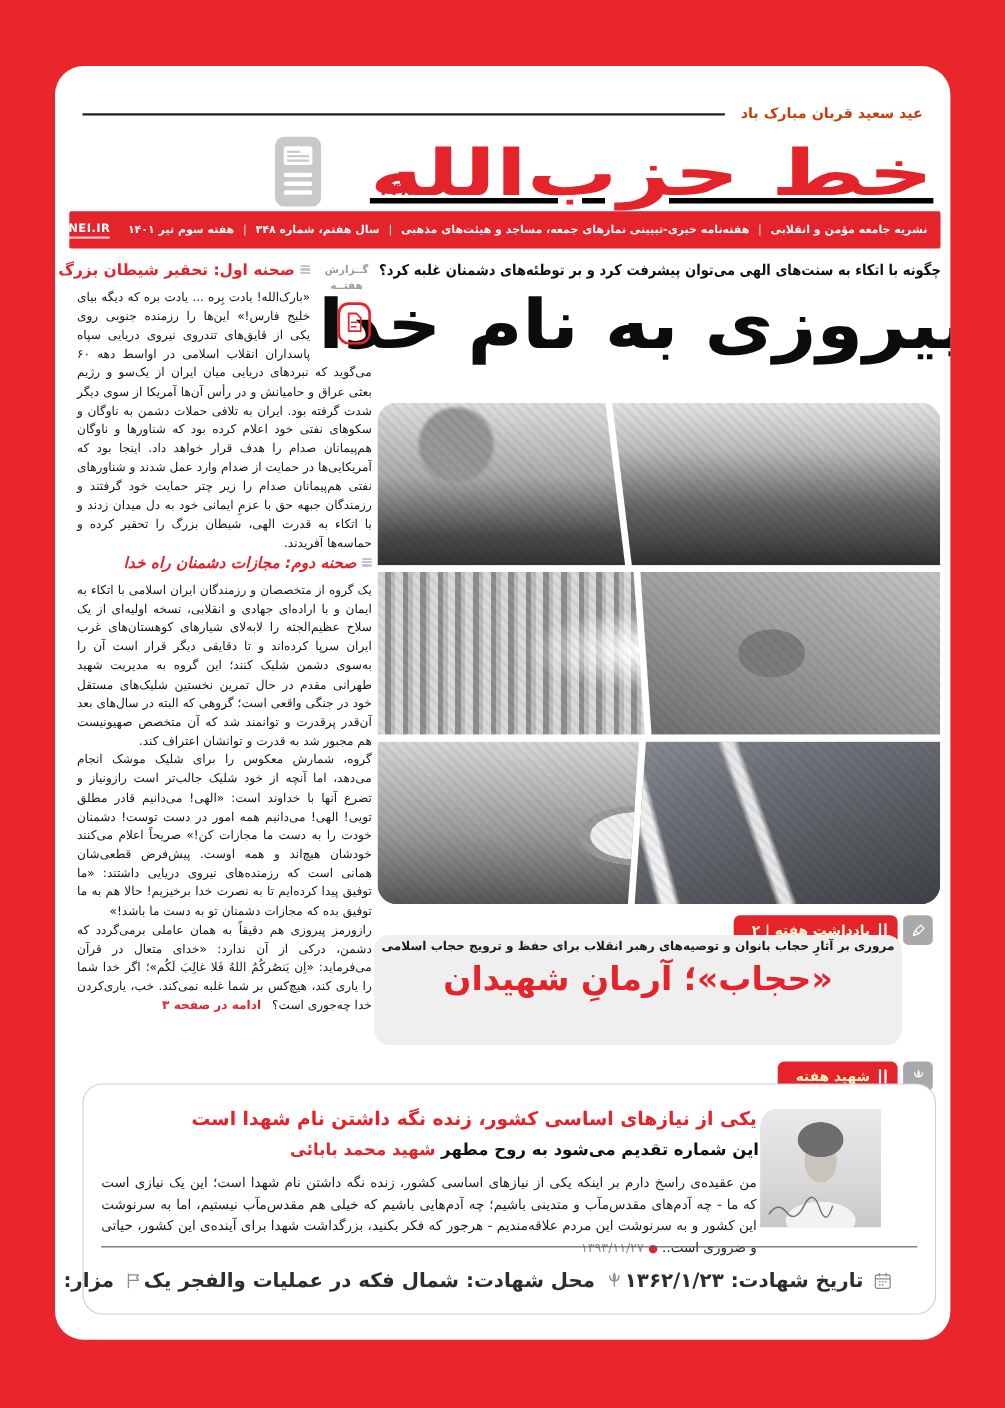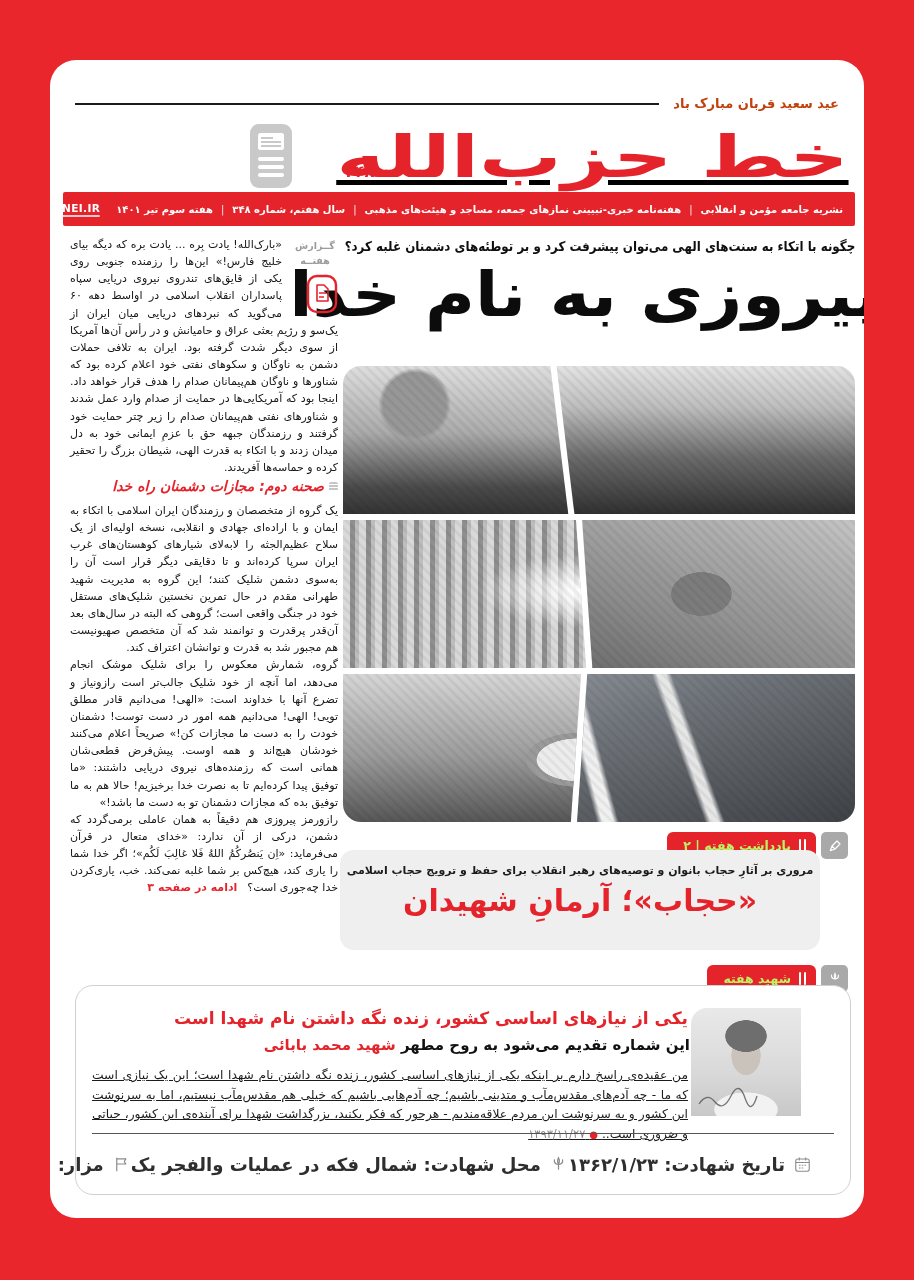--- a/index.html
+++ b/index.html
@@ -89,41 +89,41 @@
     linear-gradient(180deg,#d6d6d6 0%,#9c9c9c 55%,#565656 100%);}
   .ph-missiles{background:
     linear-gradient(75deg,transparent 46%,#f0f0f0 47% 49%,transparent 50%),
     linear-gradient(70deg,transparent 64%,#e6e6e6 65% 66.5%,transparent 67.5%),
     linear-gradient(160deg,#a7acb2 0%,#70757b 45%,#3e4145 100%);}
   
   .tagrow{position:absolute;right:16px;display:flex;direction:rtl;align-items:center;gap:5px;}
   .tagrow.note-tag{top:772px;}
   .tagrow.martyr-tag{top:905px;}
   .sq-icon{width:27px;height:27px;border-radius:5px;background:var(--icon-gray);display:flex;align-items:center;justify-content:center;color:#fff;}
-  .pill{height:27px;background:var(--red);border-radius:6px;display:flex;direction:rtl;align-items:center;gap:8px;padding:0 10px 0 16px;color:#bef264;font-size:12.5px;font-weight:bold;white-space:nowrap;}
+  .pill{height:27px;background:var(--red);border-radius:6px;display:flex;direction:rtl;align-items:center;gap:8px;padding:0 10px 0 16px;color:#fef9c3;font-size:12.5px;font-weight:bold;white-space:nowrap;}
   .pill .bars{display:flex;gap:3px;}
   .pill .bars i{display:block;width:2px;height:13px;background:#fff;border-radius:1px;}
   
   .notebox{position:absolute;top:790px;left:290px;width:480px;height:100px;background:var(--box-gray);
-    border-radius:14px;direction:rtl;text-align:center;padding-top:14px;}
+    border-radius:14px;direction:rtl;text-align:center;padding-top:4px;}
   .note-intro{font-size:11px;font-weight:600;color:#1b1b1b;white-space:nowrap;}
   .note-headline{margin-top:6px;font-size:30px;font-weight:bold;color:var(--red);letter-spacing:-1px;}
   
   .martyrbox{position:absolute;top:925px;left:25px;width:776px;height:210px;background:#fff;
     border:1.5px solid #cfcfcf;border-radius:18px;direction:rtl;}
   .m-photo{position:absolute;left:615px;top:22px;width:110px;height:108px;border-radius:16px 0 0 0;overflow:hidden;
     background:
       radial-gradient(ellipse 34px 26px at 50% 26%,#6e6e6e 0 60%,transparent 62%),
       radial-gradient(ellipse 24px 32px at 50% 44%,#cac3bc 0 60%,transparent 62%),
       radial-gradient(ellipse 52px 28px at 50% 94%,#f2f2f2 0 60%,transparent 62%),
       linear-gradient(180deg,#e9e9e9 0%,#d9d9d9 60%,#c8c8c8 100%);}
   .m-title{position:absolute;top:22px;right:162px;font-size:17px;font-weight:bold;color:var(--red);white-space:nowrap;}
   .m-sub{position:absolute;top:50px;right:160px;font-size:15px;font-weight:bold;color:#111;white-space:nowrap;}
   .m-sub .m-name{color:var(--red);}
-  .m-body{position:absolute;top:80px;right:162px;left:16px;font-size:12.3px;line-height:1.6;color:#1c1c1c;text-align:justify;text-decoration:underline;}
+  .m-body{position:absolute;top:80px;right:162px;left:16px;font-size:12.3px;line-height:1.6;color:#1c1c1c;text-align:justify;}
   .m-body .dot{color:var(--red);font-size:10px;}
   .m-body .m-date{color:#8a8a8a;font-size:11.5px;}
   .m-divider{position:absolute;left:16px;right:16px;top:147px;border-top:1.3px solid #555;}
   .m-footer{position:absolute;top:148px;bottom:0;left:16px;right:16px;display:flex;direction:rtl;align-items:center;
     justify-content:space-between;padding:0 22px;}
   .f-item{display:flex;direction:rtl;align-items:center;gap:8px;color:#2e2e2e;font-size:18px;font-weight:bold;white-space:nowrap;}
   .f-item svg{color:#8a8a8a;}
   .f-div{width:1px;height:22px;background:#c9c9c9;}
   svg{display:block;}
 </style>
@@ -182,20 +182,21 @@
         <div>هفتــه</div>
       </div>
       <div class="report-icon">
         <svg width="32" height="40" viewBox="0 0 32 40">
           <rect x="2" y="2" width="28" height="36" rx="9" fill="none" stroke="#e4232b" stroke-width="2.4"></rect>
           <path d="M11 11h7l4 4v12h-11z" fill="none" stroke="#e4232b" stroke-width="1.6" stroke-linejoin="round"></path>
           <path d="M13 19h7M13 23h5" stroke="#e4232b" stroke-width="1.4"></path>
         </svg>
       </div>
     </div>
+    <div class="sec-h"><span class="mark"></span><span>صحنه اول: تحقیر شیطان بزرگ</span></div>
     <p>«بارک‌الله! یادت بِره ... یادت بره که دیگه بیای خلیج فارس!» این‌ها را رزمنده جنوبی روی یکی از قایق‌های تندروی نیروی دریایی سپاه پاسداران انقلاب اسلامی در اواسط دهه ۶۰ می‌گوید که نبردهای دریایی میان ایران از یک‌سو و رژیم بعثی عراق و حامیانش و در رأس آن‌ها آمریکا از سوی دیگر شدت گرفته بود. ایران به تلافی حملات دشمن به ناوگان و سکوهای نفتی خود اعلام کرده بود که شناورها و ناوگان هم‌پیمانان صدام را هدف قرار خواهد داد. اینجا بود که آمریکایی‌ها در حمایت از صدام وارد عمل شدند و شناورهای نفتی هم‌پیمانان صدام را زیر چتر حمایت خود گرفتند و رزمندگان جبهه حق با عزمِ ایمانی خود به دل میدان زدند و با اتکاء به قدرت الهی، شیطان بزرگ را تحقیر کرده و حماسه‌ها آفریدند.</p>
     <div class="sec-h second"><span class="mark"></span><span>صحنه دوم: مجازات دشمنان راه خدا</span></div>
     <p>یک گروه از متخصصان و رزمندگان ایران اسلامی با اتکاء به ایمان و با اراده‌ای جهادی و انقلابی، نسخه اولیه‌ای از یک سلاح عظیم‌الجثه را لابه‌لای شیارهای کوهستان‌های غرب ایران سرپا کرده‌اند و تا دقایقی دیگر قرار است آن را به‌سوی دشمن شلیک کنند؛ این گروه به مدیریت شهید طهرانی مقدم در حال تمرین نخستین شلیک‌های مستقل خود در جنگی واقعی است؛ گروهی که البته در سال‌های بعد آن‌قدر پرقدرت و توانمند شد که آن متخصص صهیونیست هم مجبور شد به قدرت و توانشان اعتراف کند.</p>
     <p>گروه، شمارش معکوس را برای شلیک موشک انجام می‌دهد، اما آنچه از خود شلیک جالب‌تر است رازونیاز و تضرع آنها با خداوند است: «الهی! می‌دانیم قادر مطلق تویی! الهی! می‌دانیم همه امور در دست توست! دشمنان خودت را به دست ما مجازات کن!» صریحاً اعلام می‌کنند خودشان هیچ‌اند و همه اوست. پیش‌فرض قطعی‌شان همانی است که رزمنده‌های نیروی دریایی داشتند: «ما توفیق پیدا کرده‌ایم تا به نصرت خدا برخیزیم! حالا هم به ما توفیق بده که مجازات دشمنان تو به دست ما باشد!»</p>
     <p><span>رازورمز پیروزی هم دقیقاً به همان عاملی برمی‌گردد که دشمن، درکی از آن ندارد: «خدای متعال در قرآن می‌فرماید: «اِن یَنصُرکُمُ اللهُ فَلا غالِبَ لَکُم»؛ اگر خدا شما را یاری کند، هیچ‌کس بر شما غلبه نمی‌کند. خب، یاری‌کردن خدا چه‌جوری است؟</span><span class="continue">ادامه در صفحه ۳</span></p>
   </div>
 
   <div class="grid">
     <div class="row r1">
       <div class="cell left ph-mosque"></div>

